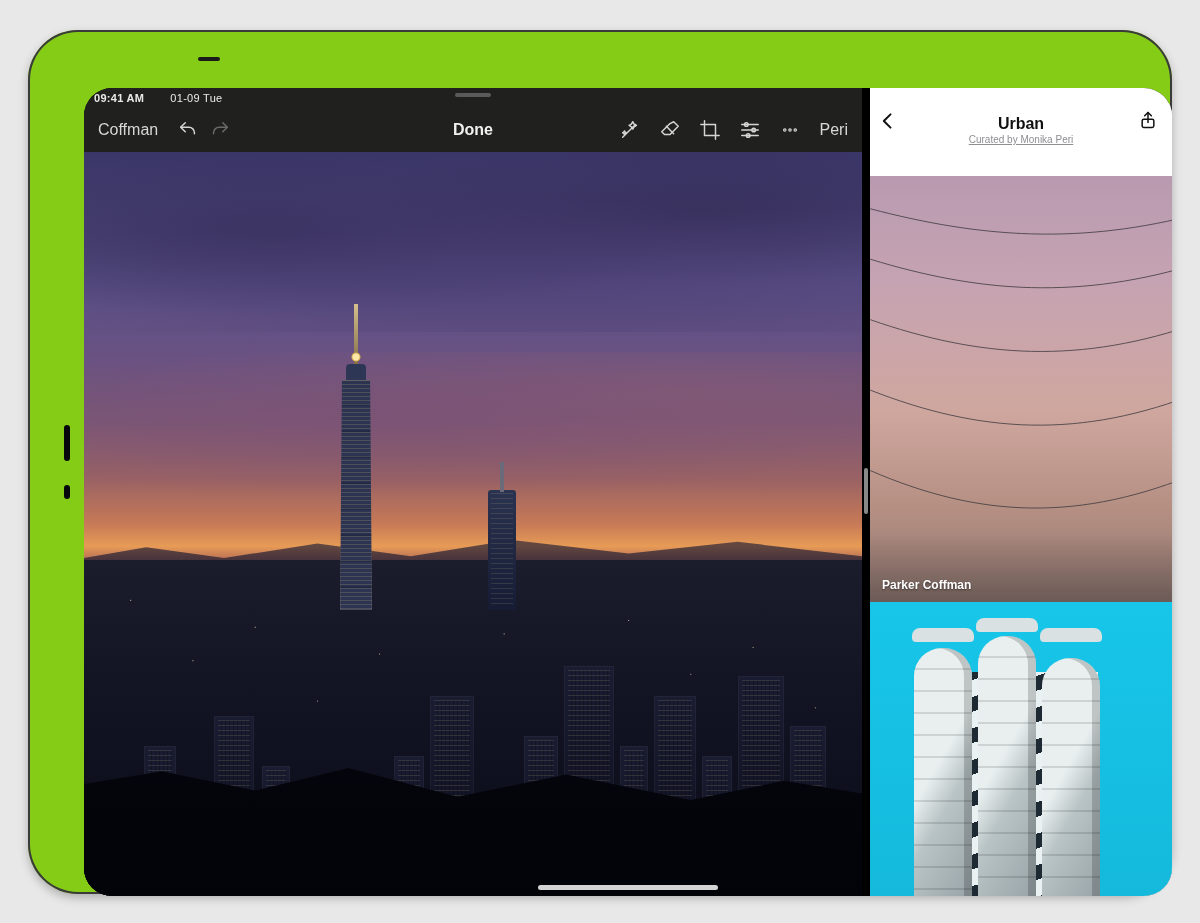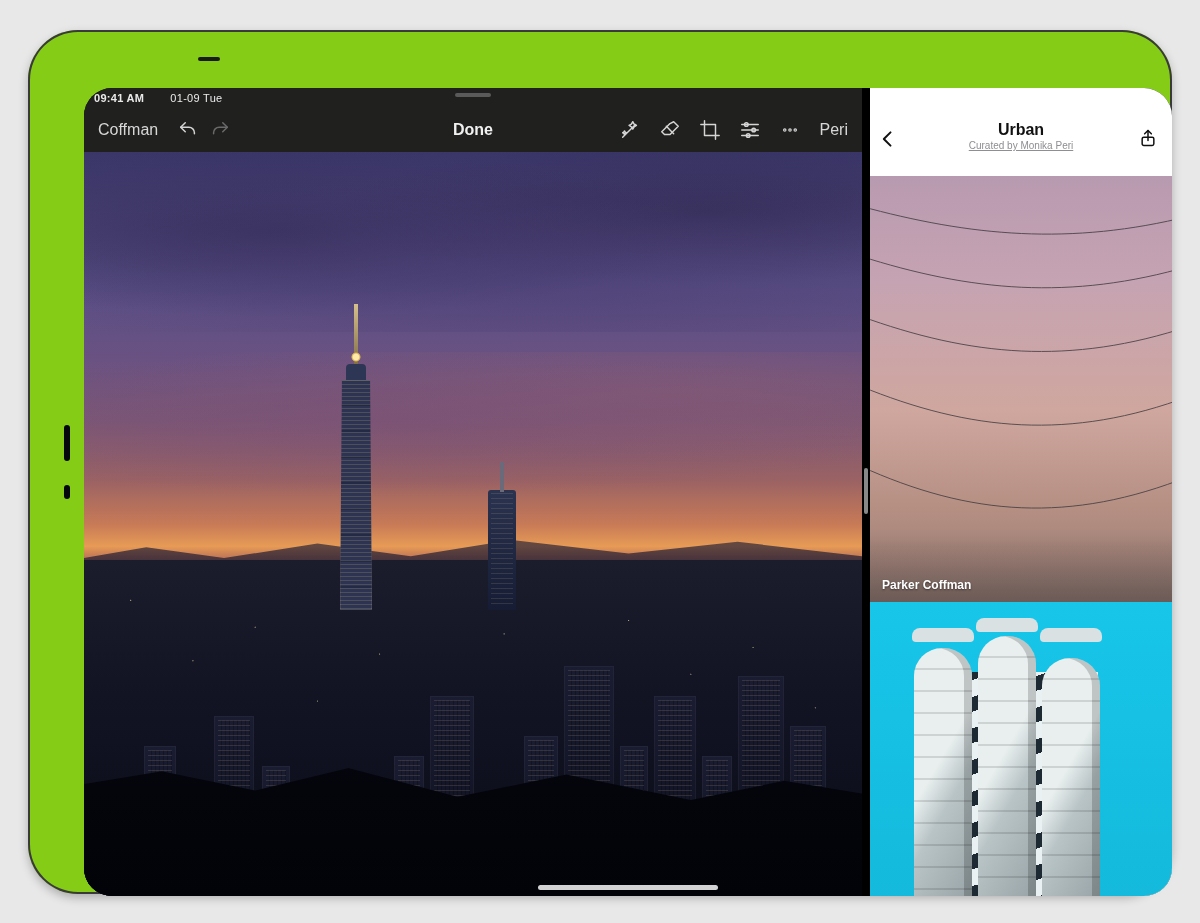--- a/index.html
+++ b/index.html
@@ -161,22 +161,22 @@
   font-size:11px;font-weight:600;color:#111;padding:3px 8px 0 0;text-align:right;
 }
 .status-right .wifi{display:inline-block;margin-right:6px;position:relative;top:1px;}
 .status-right .wifi svg{width:14px;height:14px;}
 .status-right .batt{display:inline-block;width:22px;height:10px;border:1px solid #111;border-radius:2px;position:relative;margin-left:4px;top:1px;}
 .status-right .batt::after{content:"";position:absolute;right:-3px;top:2px;width:2px;height:4px;background:#111;border-radius:1px;}
 .status-right .batt .fill{position:absolute;left:1px;top:1px;bottom:1px;width:72%;background:#35c759;border-radius:1px;}
 .status-right .batt .bolt{position:absolute;left:6px;top:-1px;font-size:9px;color:#111;}
 
 .right-nav{
-  position:absolute;left:0;top:33px;width:100%;height:42px;background:#fff;
-  display:flex;align-items:flex-start;justify-content:center;
+  position:absolute;left:0;top:15px;width:100%;height:42px;background:#fff;
+  display:flex;align-items:flex-end;justify-content:center;
 }
 .right-nav .back{position:absolute;left:8px;top:8px;width:26px;height:26px;cursor:pointer;}
 .right-nav .back svg{width:20px;height:20px;stroke:#111;fill:none;stroke-width:2.4;stroke-linecap:round;stroke-linejoin:round;}
 .right-nav .share{position:absolute;right:8px;top:6px;width:26px;height:26px;cursor:pointer;}
 .right-nav .share svg{width:20px;height:22px;stroke:#111;fill:none;stroke-width:1.8;stroke-linecap:round;stroke-linejoin:round;}
 .right-nav .titlewrap{text-align:center;}
 .right-nav .t1{font-size:16px;font-weight:600;color:#111;}
 .right-nav .t2{font-size:10px;color:#8e8e93;margin-top:1px;text-decoration:underline;}
 
 .feed{position:absolute;left:0;top:60px;right:0;bottom:0;overflow:hidden;margin-top:28px;}

